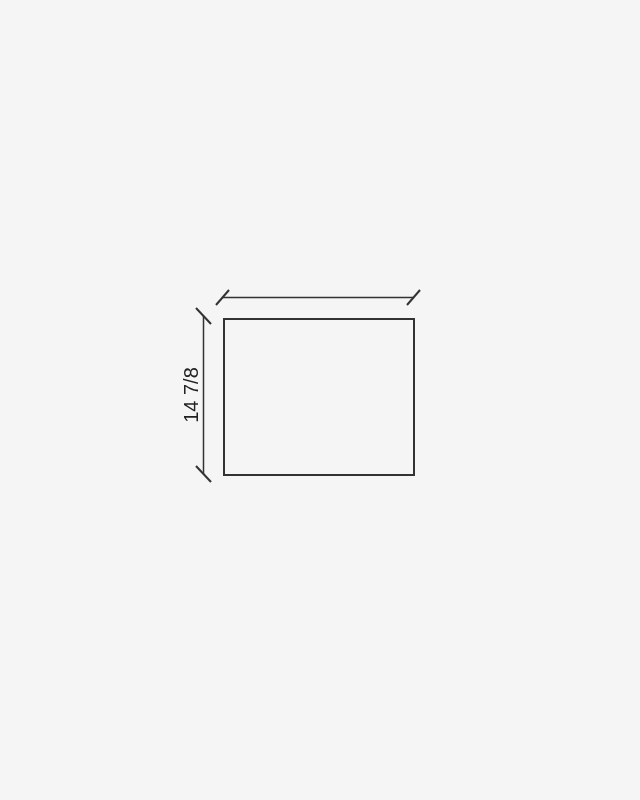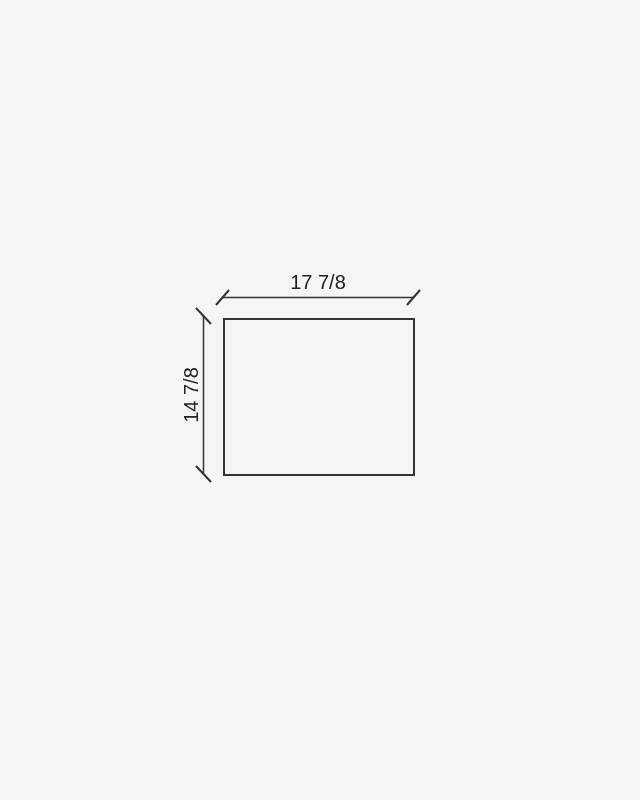--- a/index.html
+++ b/index.html
@@ -67,17 +67,16 @@
 
     <line class="stroke stroke-dim" x1="222" y1="297.5" x2="413" y2="297.5"></line>
     <line class="stroke stroke-tick" x1="216" y1="305" x2="229" y2="290"></line>
     <line class="stroke stroke-tick" x1="407" y1="305" x2="420" y2="290"></line>
 
     <line class="stroke stroke-dim" x1="203.5" y1="316" x2="203.5" y2="474"></line>
     <line class="stroke stroke-tick" x1="196" y1="308" x2="211" y2="324"></line>
     <line class="stroke stroke-tick" x1="196" y1="466" x2="211" y2="482"></line>
   </svg>
 
-  <div class="dim-label dim-label-width">17 7/8</div>
 
   <div class="dim-label dim-label-height">14 7/8</div>
 
 </div>
 
 </body></html>

